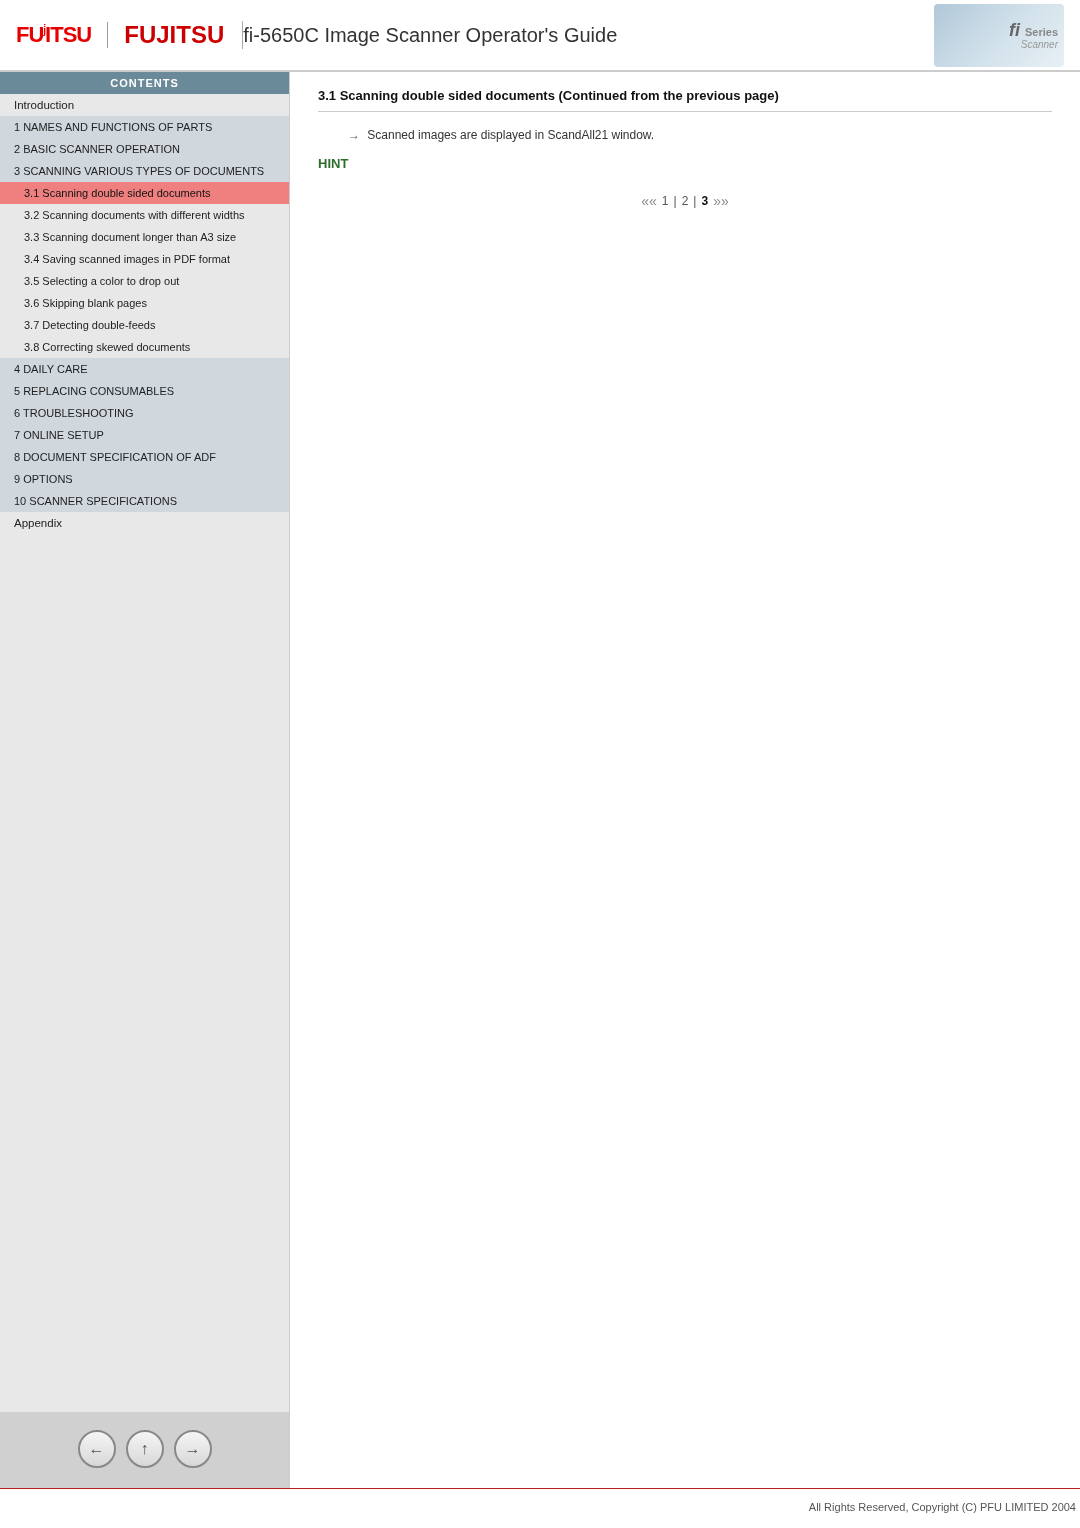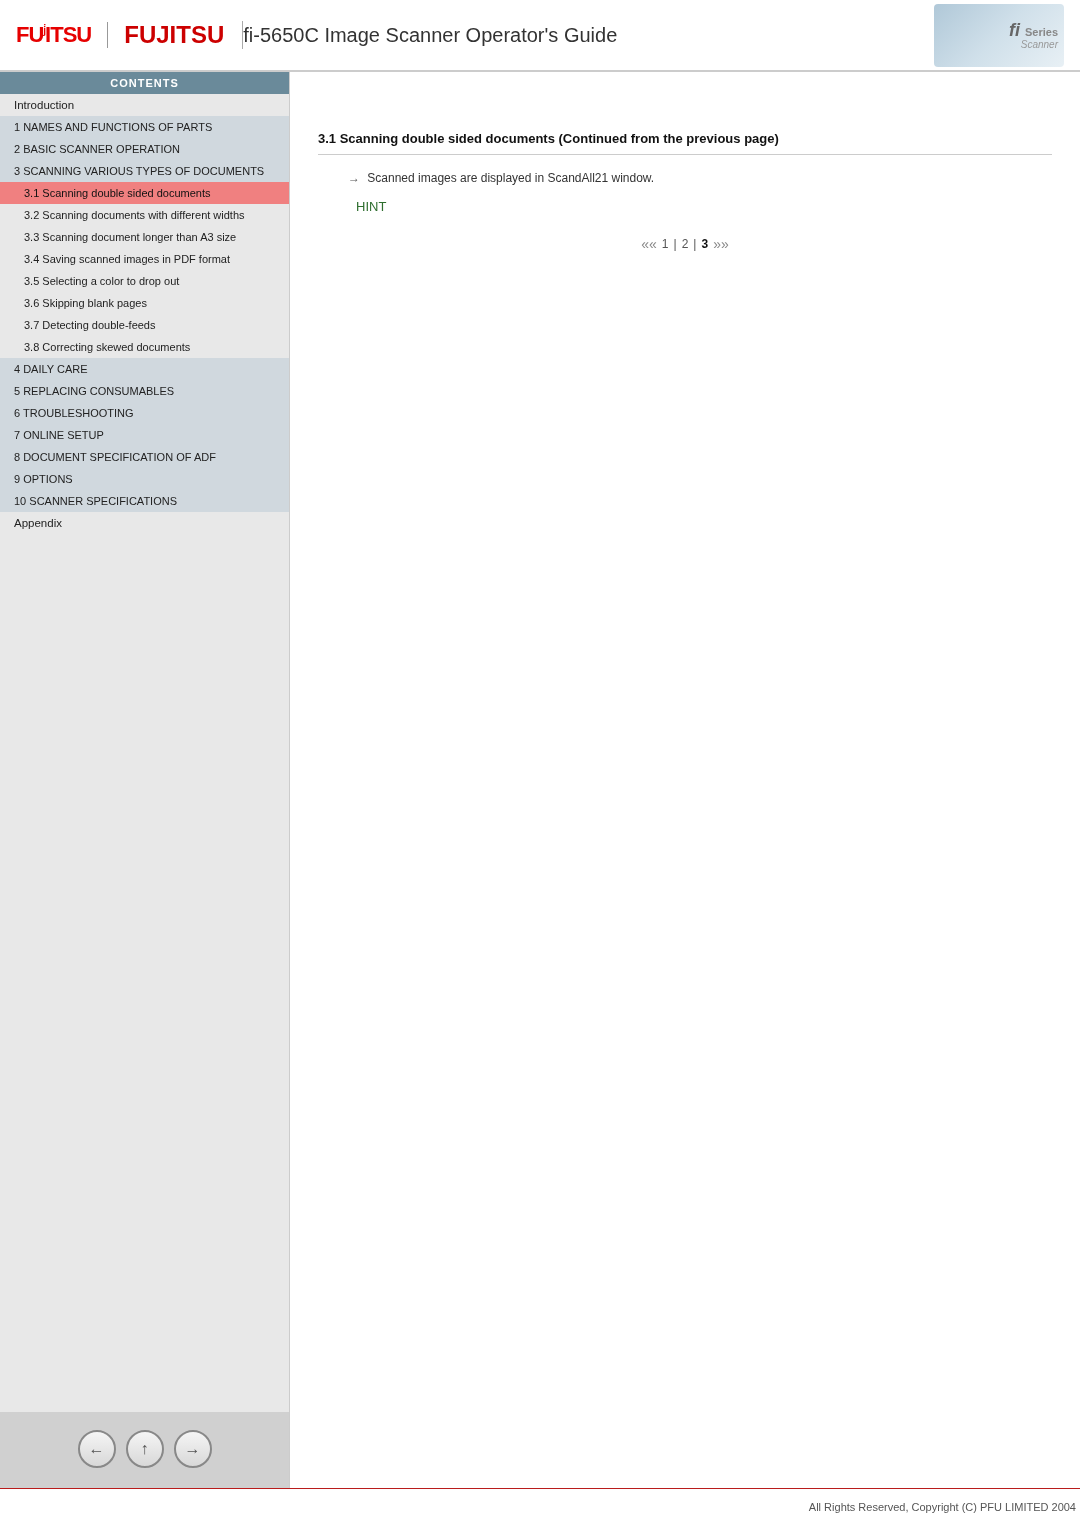--- a/index.html
+++ b/index.html
@@ -135,21 +135,20 @@
       background: #fff;
       overflow-y: auto;
     }
     .content-title {
       font-size: 13px;
       font-weight: bold;
       color: #111;
       border-bottom: 1px solid #ccc;
       padding-bottom: 8px;
       margin-bottom: 16px;
-      margin-top: 43px;
     }
     .step-item {
       margin-bottom: 10px;
       font-size: 12px;
       color: #222;
     }
     .step-number {
       margin-right: 4px;
     }
     .step-sub {
@@ -160,24 +159,23 @@
     }
     .arrow-bullet {
       color: #555;
       margin-right: 4px;
     }
     .hint-section {
       margin-top: 14px;
     }
     .hint-label {
       color: #2e6e2e;
-      font-weight: normal;
+      font-weight: bold;
       font-size: 13px;
       margin-bottom: 6px;
-      margin-left: 38px;
     }
     .hint-list {
       list-style: disc;
       padding-left: 28px;
       font-size: 12px;
       color: #222;
     }
     .hint-list li {
       margin-bottom: 6px;
       line-height: 1.5;

